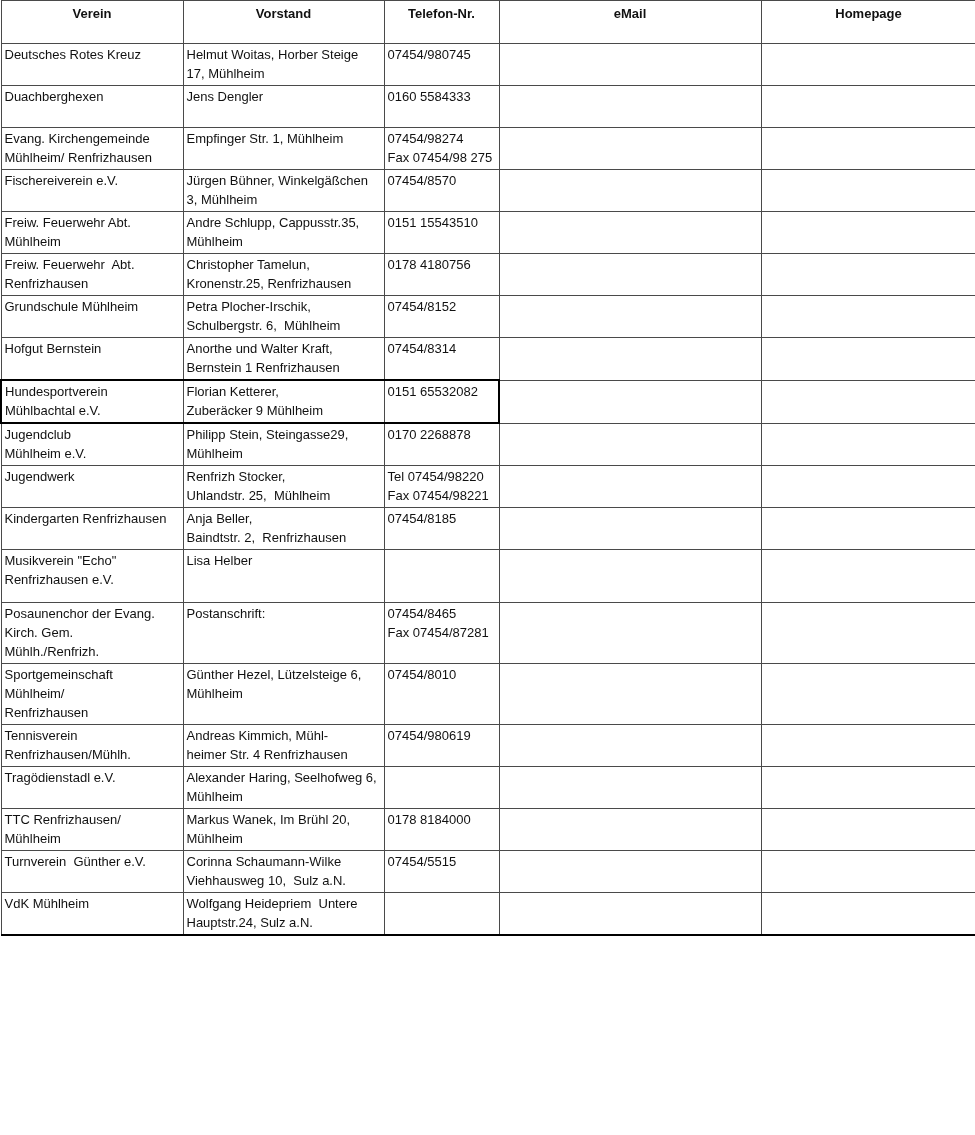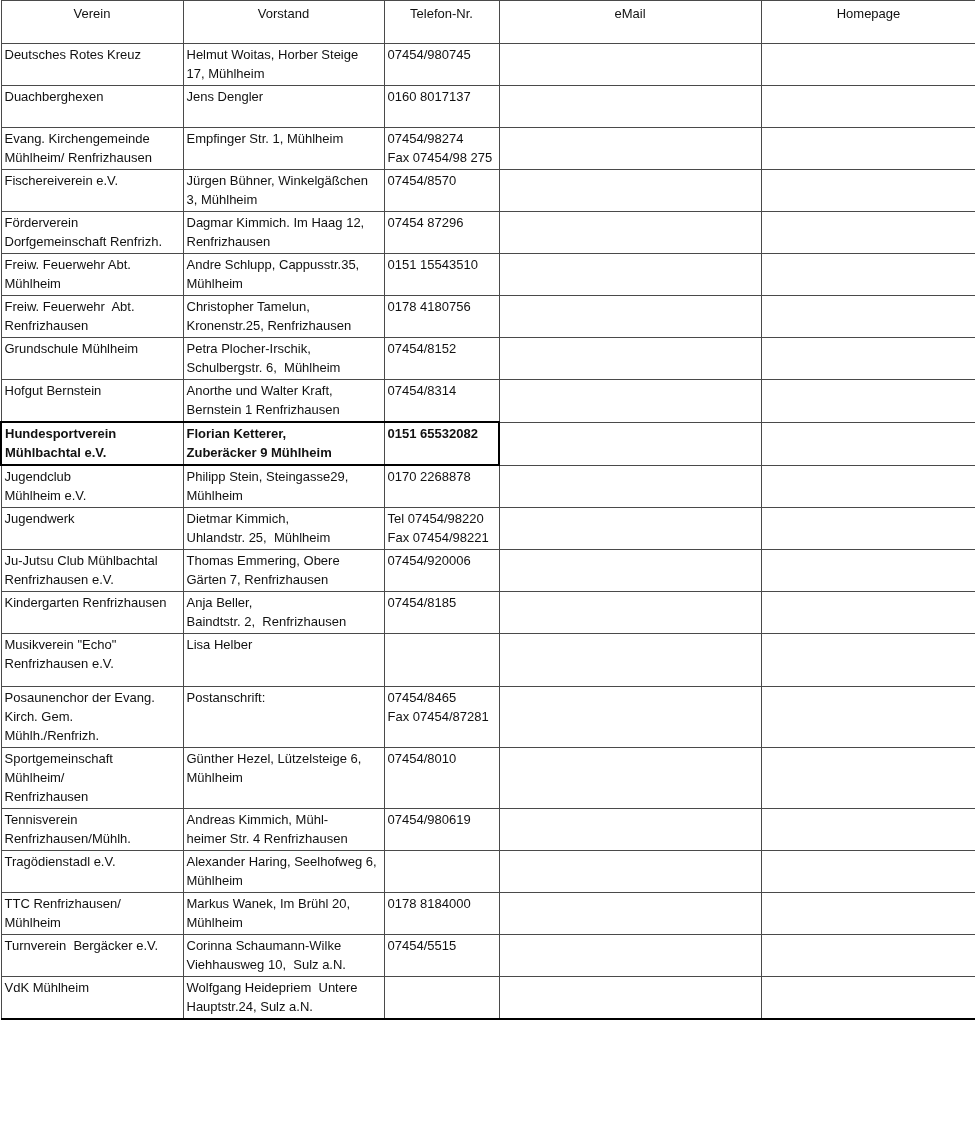--- a/index.html
+++ b/index.html
@@ -39,35 +39,34 @@
     font-family: "Liberation Sans", "DejaVu Sans", sans-serif;
     font-size: 13px;
     line-height: 19px;
     color: var(--text);
     padding: 1px 3px 2px 3px;
     white-space: pre-wrap;
     overflow: hidden;
     word-wrap: break-word;
   }
   th {
-    font-weight: normal;
+    font-weight: bold;
     text-align: center;
     height: 37px;
     padding-top: 3px;
   }
   td {
     height: 38px; 
   }
   tr.extra-space td {
     padding-bottom: 13px;
   }
   tr.highlight td:nth-child(-n+3) {
     border-top: 2px solid var(--highlight);
     border-bottom: 2px solid var(--highlight);
-    font-weight: bold;
   }
   tr.highlight td:nth-child(1) {
     border-left: 2px solid var(--highlight);
   }
   tr.highlight td:nth-child(3) {
     border-right: 2px solid var(--highlight);
   }
 </style>
 </head>
 <body>
@@ -95,47 +94,38 @@
     <td>Deutsches Rotes Kreuz</td>
     <td>Helmut Woitas, Horber Steige
 17, Mühlheim</td>
     <td>07454/980745</td>
     <td></td>
     <td></td>
   </tr>
         <tr>
     <td>Duachberghexen</td>
     <td>Jens Dengler</td>
-    <td>0160 8017137</td>
+    <td>0160 5584333</td>
     <td></td>
     <td></td>
   </tr>
         <tr>
     <td>Evang. Kirchengemeinde
 Mühlheim/ Renfrizhausen</td>
     <td>Empfinger Str. 1, Mühlheim</td>
     <td>07454/98274
 Fax 07454/98 275</td>
     <td></td>
     <td></td>
   </tr>
         <tr>
     <td>Fischereiverein e.V.</td>
     <td>Jürgen Bühner, Winkelgäßchen
 3, Mühlheim</td>
     <td>07454/8570</td>
-    <td></td>
-    <td></td>
-  </tr>
-        <tr>
-    <td>Förderverein
-Dorfgemeinschaft Renfrizh.</td>
-    <td>Dagmar Kimmich. Im Haag 12,
-Renfrizhausen</td>
-    <td>07454 87296</td>
     <td></td>
     <td></td>
   </tr>
         <tr>
     <td>Freiw. Feuerwehr Abt.
 Mühlheim</td>
     <td>Andre Schlupp, Cappusstr.35,
 Mühlheim</td>
     <td>0151 15543510</td>
     <td></td>
@@ -179,33 +169,24 @@
     <td>Jugendclub
 Mühlheim e.V.</td>
     <td>Philipp Stein, Steingasse29,
 Mühlheim</td>
     <td>0170 2268878</td>
     <td></td>
     <td></td>
   </tr>
         <tr>
     <td>Jugendwerk</td>
-    <td>Dietmar Kimmich,
+    <td>Renfrizh Stocker,
 Uhlandstr. 25,  Mühlheim</td>
     <td>Tel 07454/98220
 Fax 07454/98221</td>
-    <td></td>
-    <td></td>
-  </tr>
-        <tr>
-    <td>Ju-Jutsu Club Mühlbachtal
-Renfrizhausen e.V.</td>
-    <td>Thomas Emmering, Obere
-Gärten 7, Renfrizhausen</td>
-    <td>07454/920006</td>
     <td></td>
     <td></td>
   </tr>
         <tr>
     <td>Kindergarten Renfrizhausen</td>
     <td>Anja Beller,
 Baindtstr. 2,  Renfrizhausen</td>
     <td>07454/8185</td>
     <td></td>
     <td></td>
@@ -258,21 +239,21 @@
         <tr>
     <td>TTC Renfrizhausen/
 Mühlheim</td>
     <td>Markus Wanek, Im Brühl 20,
 Mühlheim</td>
     <td>0178 8184000</td>
     <td></td>
     <td></td>
   </tr>
         <tr>
-    <td>Turnverein  Bergäcker e.V.</td>
+    <td>Turnverein  Günther e.V.</td>
     <td>Corinna Schaumann-Wilke
 Viehhausweg 10,  Sulz a.N.</td>
     <td>07454/5515</td>
     <td></td>
     <td></td>
   </tr>
         <tr>
     <td>VdK Mühlheim</td>
     <td>Wolfgang Heidepriem  Untere
 Hauptstr.24, Sulz a.N.</td>

